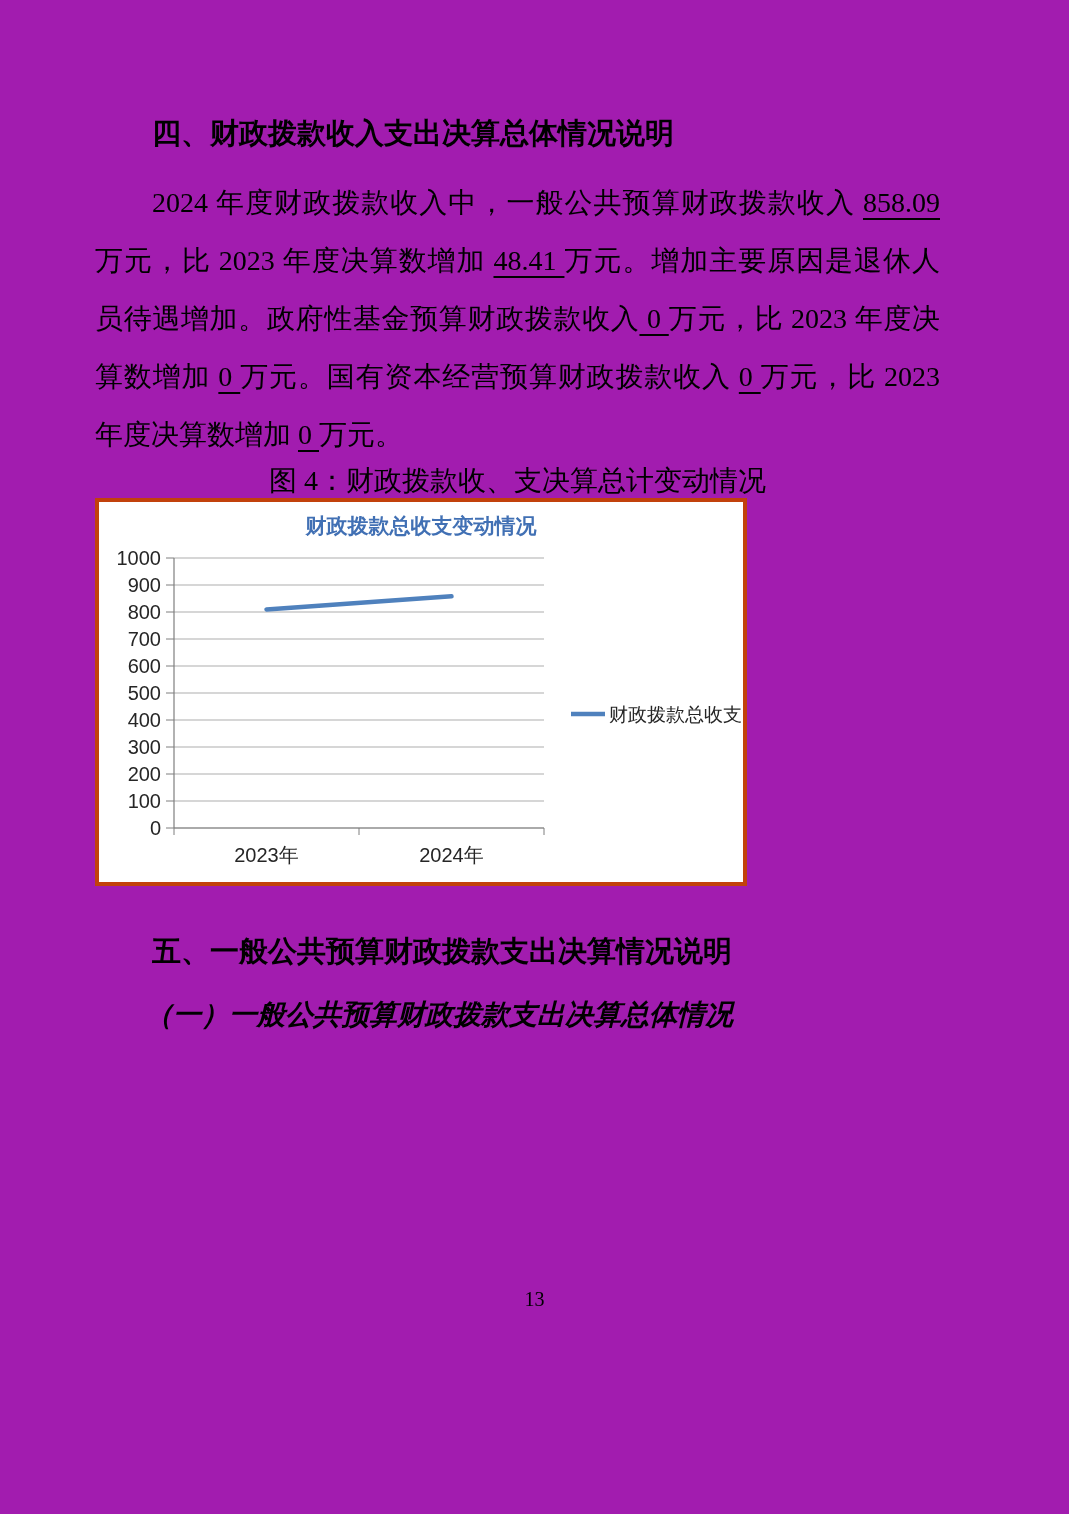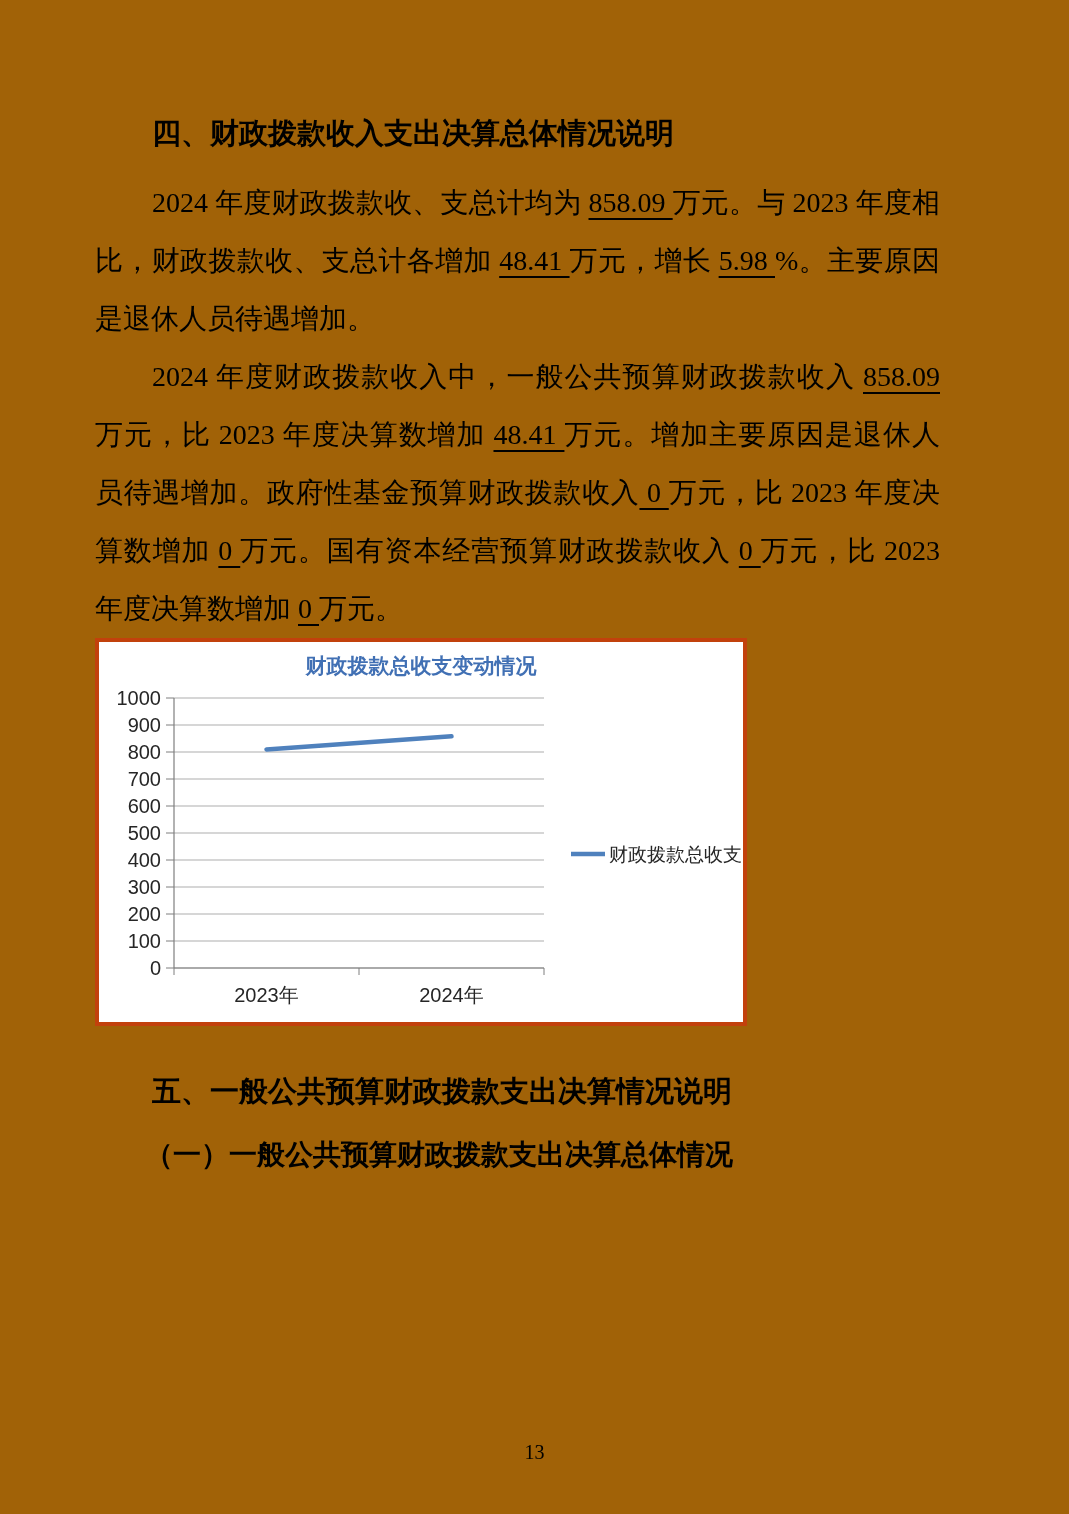--- a/index.html
+++ b/index.html
@@ -1,40 +1,41 @@
 <!DOCTYPE html>
 <html><head>
 <meta charset="utf-8">
 <style>
   html,body{margin:0;padding:0;background:#ffffff;}
   .page{
     position:relative;
     width:1069px;height:1514px;
     box-sizing:border-box;
     padding:112px 129px 0 95px;
-    background:#a16207;
+    background:#a21caf;
     font-family:"Liberation Serif","DejaVu Serif",serif;
     color:#000000;
     overflow:hidden;
   }
   h2.doc-heading{
     font-family:"Liberation Sans","DejaVu Sans",sans-serif;
     font-weight:bold;
     font-size:29px;line-height:42px;
     margin:0 0 20px 0;
     padding-left:57px;
     color:#000000;
   }
   h3.doc-subheading{
     font-family:"Liberation Sans","DejaVu Sans",sans-serif;
     font-weight:bold;
     font-size:28px;line-height:42px;
     margin:22px 0 0 0;
     padding-left:50px;
     color:#000000;
+    font-style:italic;
   }
   p.doc-para{
     font-size:28px;line-height:58px;
     text-align:justify;
     text-indent:57px;
     margin:0;
   }
   p.doc-para span.u{
     text-decoration:underline;
     text-underline-offset:6px;
@@ -63,37 +64,37 @@
   .chart-box svg text{
     font-family:"Liberation Sans","DejaVu Sans",sans-serif;
     font-size:20px;
     fill:#262626;
   }
   .chart-box svg text.legend-text{font-size:19px;}
   h2.sec5{margin-top:44px;margin-bottom:16px;}
   p.last-para{margin-top:26px;}
   .page-number{
     position:absolute;
-    top:1441px;left:0;width:1069px;
+    top:1288px;left:0;width:1069px;
     text-align:center;
     font-size:20px;
     color:#000000;
   }
 </style>
 </head>
 <body>
 
 <div class="page">
 
   <h2 class="doc-heading">四、财政拨款收入支出决算总体情况说明</h2>
 
-  <p class="doc-para"><span>2024 年度财政拨款收、支总计均为 </span><span class="u">858.09 </span><span>万元。与 2023 年度相比，财政拨款收、支总计各增加 </span><span class="u">48.41 </span><span>万元，增长 </span><span class="u">5.98 </span><span>%。主要原因是退休人员待遇增加。</span></p>
 
   <p class="doc-para"><span>2024 年度财政拨款收入中，一般公共预算财政拨款收入 </span><span class="u">858.09</span><span> 万元，比 2023 年度决算数增加 </span><span class="u">48.41 </span><span>万元。增加主要原因是退休人员待遇增加。政府性基金预算财政拨款收入</span><span class="u"> 0 </span><span>万元，比 2023 年度决算数增加 </span><span class="u">0 </span><span>万元。国有资本经营预算财政拨款收入 </span><span class="u">0 </span><span>万元，比 2023 年度决算数增加 </span><span class="u">0 </span><span>万元。</span></p>
 
+  <div class="figure-caption">图 4：财政拨款收、支决算总计变动情况</div>
 
   <div class="chart-box">
     <div class="chart-title">财政拨款总收支变动情况</div>
     <svg id="chart-svg" width="652" height="388" viewBox="0 0 652 388">
         <line x1="75" y1="326" x2="445" y2="326" stroke="#adadad" stroke-width="1"></line>
         <line x1="67" y1="326" x2="75" y2="326" stroke="#7f7f7f" stroke-width="1"></line>
         <text x="62" y="333" text-anchor="end">0</text>
         <line x1="75" y1="299" x2="445" y2="299" stroke="#adadad" stroke-width="1"></line>
         <line x1="67" y1="299" x2="75" y2="299" stroke="#7f7f7f" stroke-width="1"></line>
         <text x="62" y="306" text-anchor="end">100</text>

